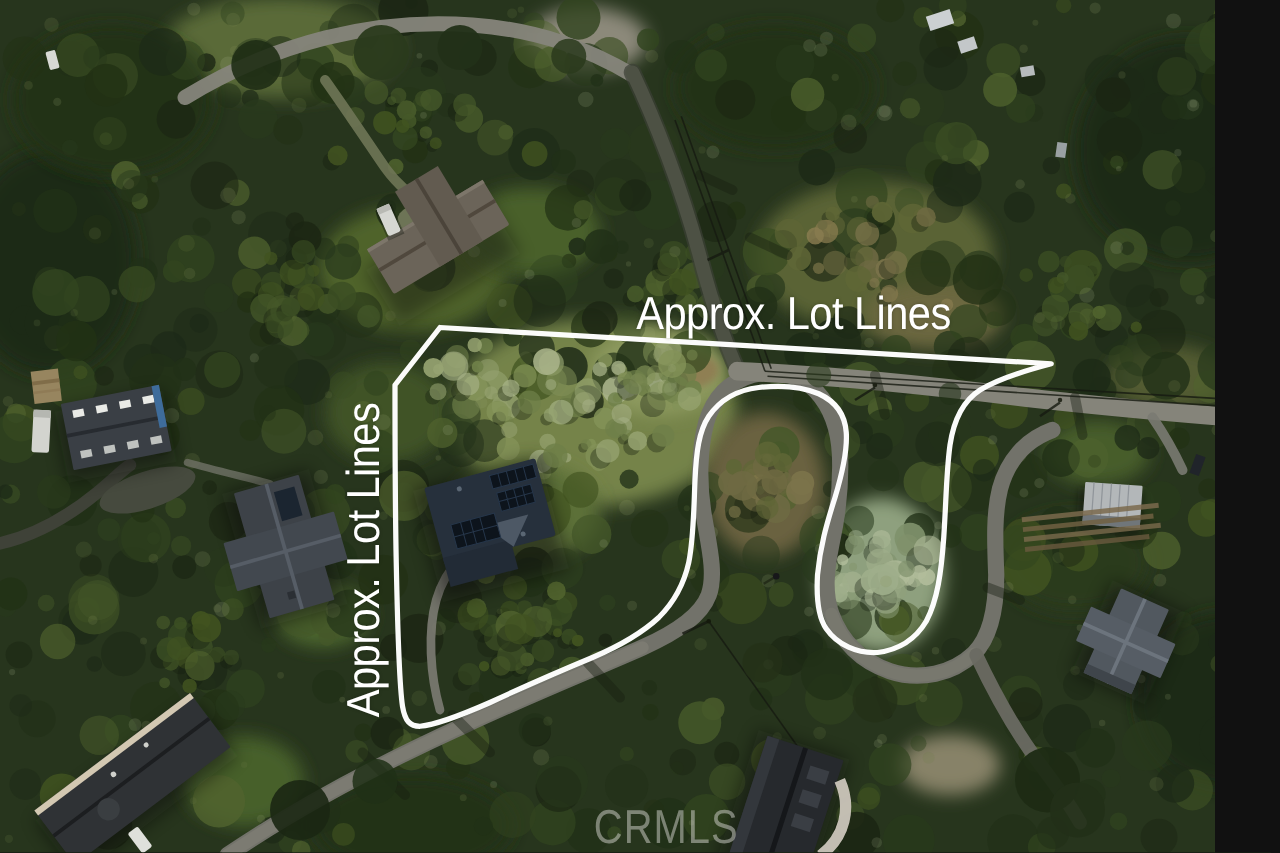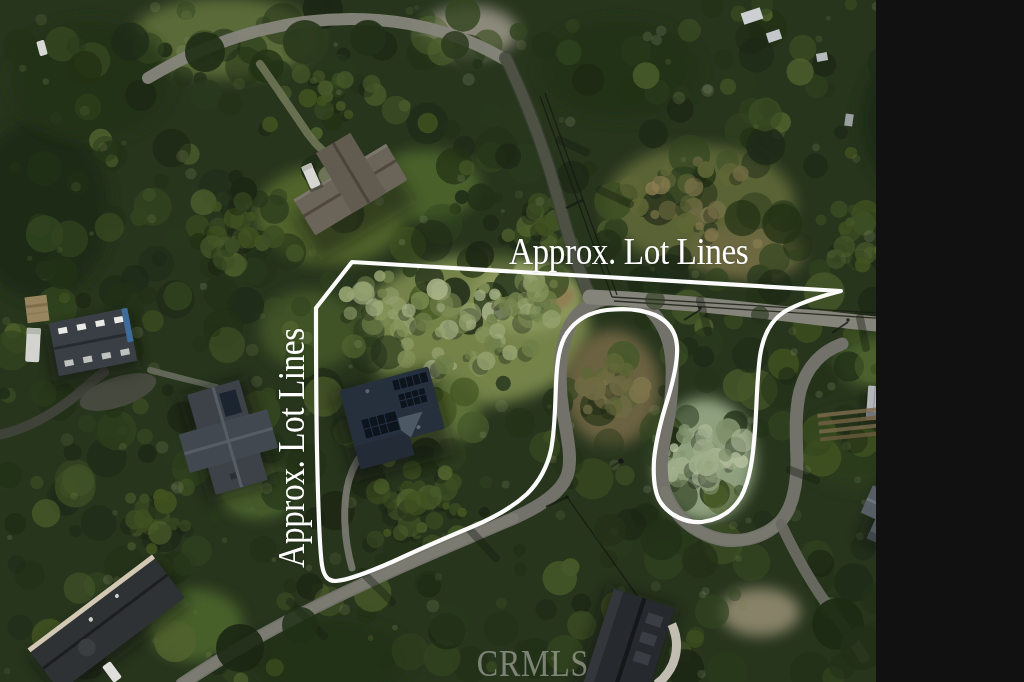--- a/index.html
+++ b/index.html
@@ -1,19 +1,19 @@
 <!DOCTYPE html>
 <html><head>
 <meta charset="utf-8">
 <style>
   html,body{margin:0;padding:0;background:#111;}
   .stage{
-    position:relative;width:876px;height:682px;overflow:hidden;
+    position:relative;width:972px;height:682px;overflow:hidden;
     background:#26341c;
-    font-family:Liberation Serif, serif;
+    font-family:Liberation Sans, sans-serif;
   }
   .stage svg{position:absolute;left:0;top:0;}
   .overlay-label{
     position:absolute;color:#ffffff;font-size:37px;font-weight:400;
     letter-spacing:-0.5px;white-space:nowrap;
     text-shadow:0 0 3px rgba(0,0,0,0.25);
   }
   .label-top{left:509px;top:230px;transform:scaleX(0.9);transform-origin:left top;}
   .label-left{left:291px;top:448px;transform:translate(-50%,-50%) rotate(-90deg) scaleX(0.9);}
   .watermark{

